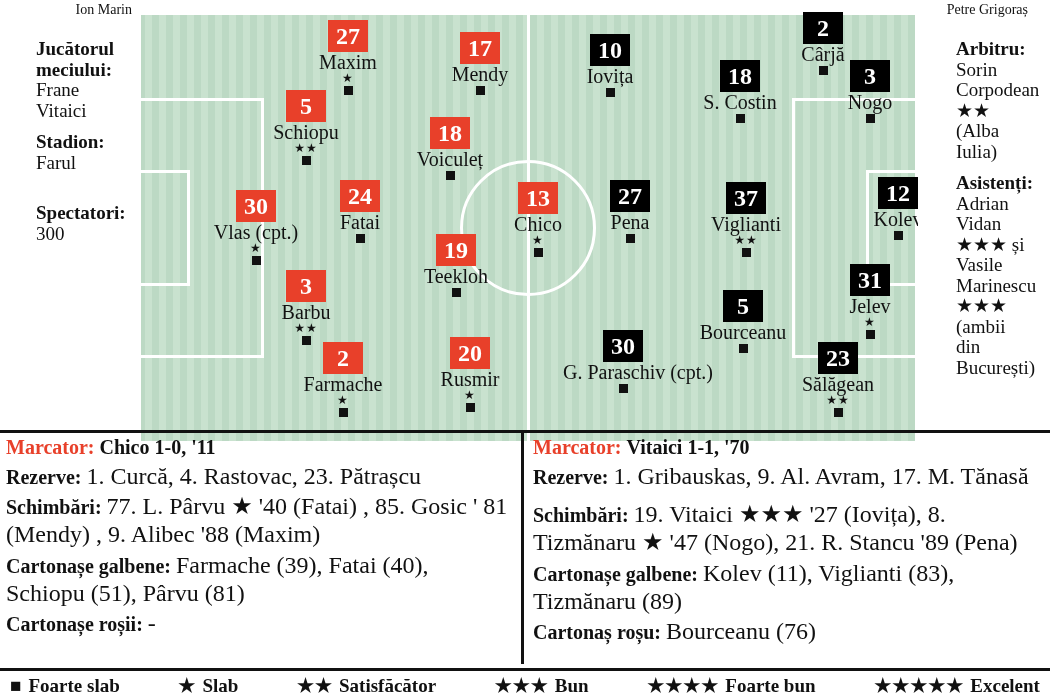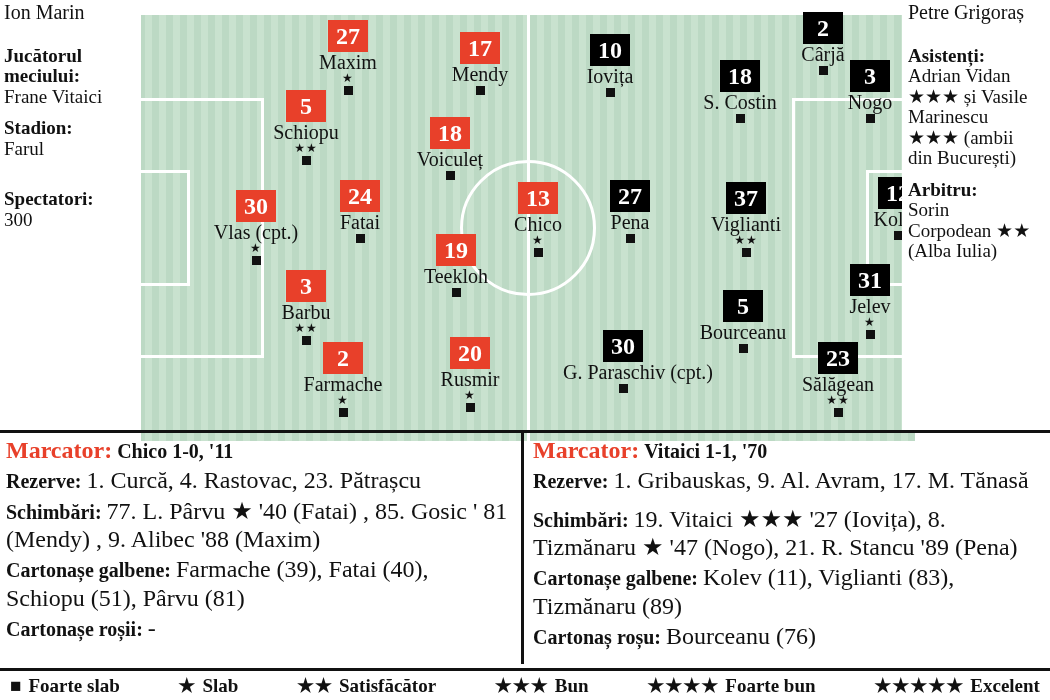--- a/index.html
+++ b/index.html
@@ -9,26 +9,26 @@
     font-family:"Liberation Serif", serif;
     background:#ffffff; color:#111;
   }
   #root { position:relative; width:1050px; height:700px; }
 
   
   .top { position:absolute; left:0; top:0; width:1050px; height:432px; }
 
   .side { position:absolute; top:0; width:138px; height:432px; background:#fff; }
   .side-left { left:0; padding:2px 6px 0 4px; }
-  .side-right { right:16px; width:132px; padding:2px 0 0 6px; }
+  .side-right { right:0; width:132px; padding:2px 22px 0 6px; }
 
   .side h3 { margin:0; font-size:19px; font-weight:bold; line-height:1.08; }
   .side p  { margin:0 0 2px 0; font-size:19px; line-height:1.08; }
-  .side .blk { margin-bottom:11px; }
-  .side .nm { font-size:20px; line-height:1.08; }
+  .side .blk { margin-bottom:11px;margin-left:32px; }
+  .side .nm { font-size:14px; line-height:1.08;text-align:right; }
 
   
   .pitch {
     position:absolute; left:138px; top:12px; width:780px; height:432px;
     background:
       repeating-linear-gradient(90deg,#bcd9c4 0 7px, #c9e2cf 7px 14px);
     overflow:hidden;
   }
   .pitch .line { position:absolute; background:#fff; }
   .pitch .box { position:absolute; border:3px solid #fff; }
@@ -46,21 +46,21 @@
   .dot { width:9px; height:9px; background:#111; margin:2px auto 0; }
   .nme { font-size:20px; line-height:1.0; white-space:nowrap; font-weight:normal; color:#111; }
   .stars { font-size:12px; line-height:1.0; letter-spacing:1px; }
   .inner { position:relative; left:-60px; width:120px; }
 
   
   .bottom { position:absolute; left:0; top:432px; width:1050px; height:232px; }
   .panel { position:absolute; top:0; height:232px; padding:4px 8px 0 6px; }
   .panel-left { left:0; width:524px; border-right:3px solid #111; }
   .panel-right{ left:527px; width:523px; }
-  .marc { color:#e8402a; font-weight:bold; font-size:24px; }
+  .marc { color:#e8402a; font-weight:bold; font-size:20px; }
   .lbl  { font-weight:bold; font-size:20px; }
   .txt  { font-size:24px; }
   .pline { margin:0 0 2px 0; font-size:20px; line-height:1.18; }
 
   
   .legend {
     position:absolute; left:0; top:668px; width:1050px; height:32px;
     border-top:3px solid #111; display:flex; align-items:center;
     justify-content:space-between; padding:0 10px; font-size:19px; font-weight:bold;
   }
@@ -284,26 +284,26 @@
               <div class="stars">★★</div>
               <div class="dot"></div>
             </div>
           </div>
         </div>
     </div>
 
     <div class="side side-right">
       <p class="nm" style="margin-bottom:22px;">Petre Grigoraș</p>
       <div class="blk">
+        <h3>Arbitru:</h3>
+        <p>Sorin Corpodean ★★ (Alba Iulia)</p>
+      </div>
+      <div class="blk">
         <h3>Asistenți:</h3>
         <p>Adrian Vidan ★★★ și Vasile Marinescu ★★★ (ambii din București)</p>
-      </div>
-      <div class="blk">
-        <h3>Arbitru:</h3>
-        <p>Sorin Corpodean ★★ (Alba Iulia)</p>
       </div>
     </div>
   </div>
 
   <div class="topline"></div>
 
   <div class="bottom">
     <div class="panel panel-left">
       <p class="pline">
         <span class="marc">Marcator:</span>

